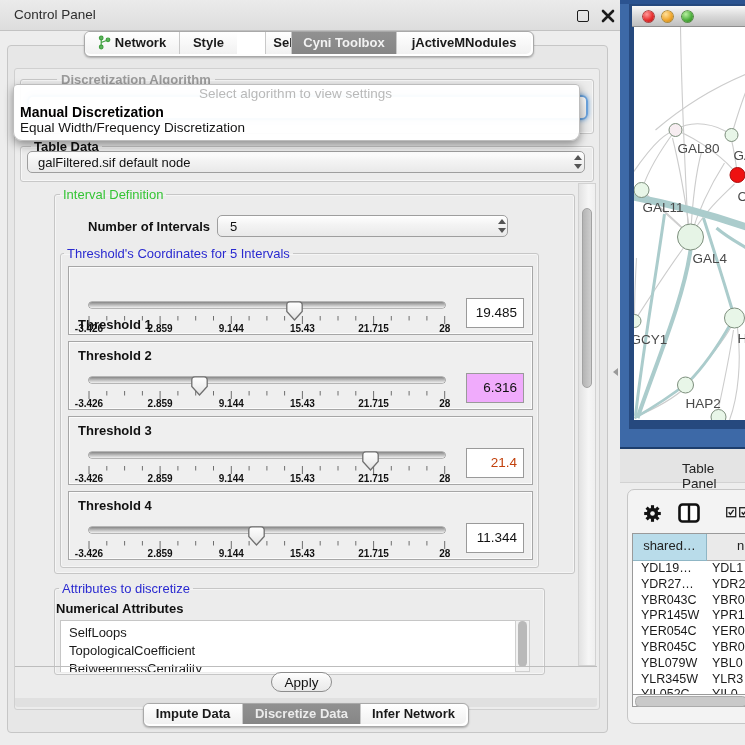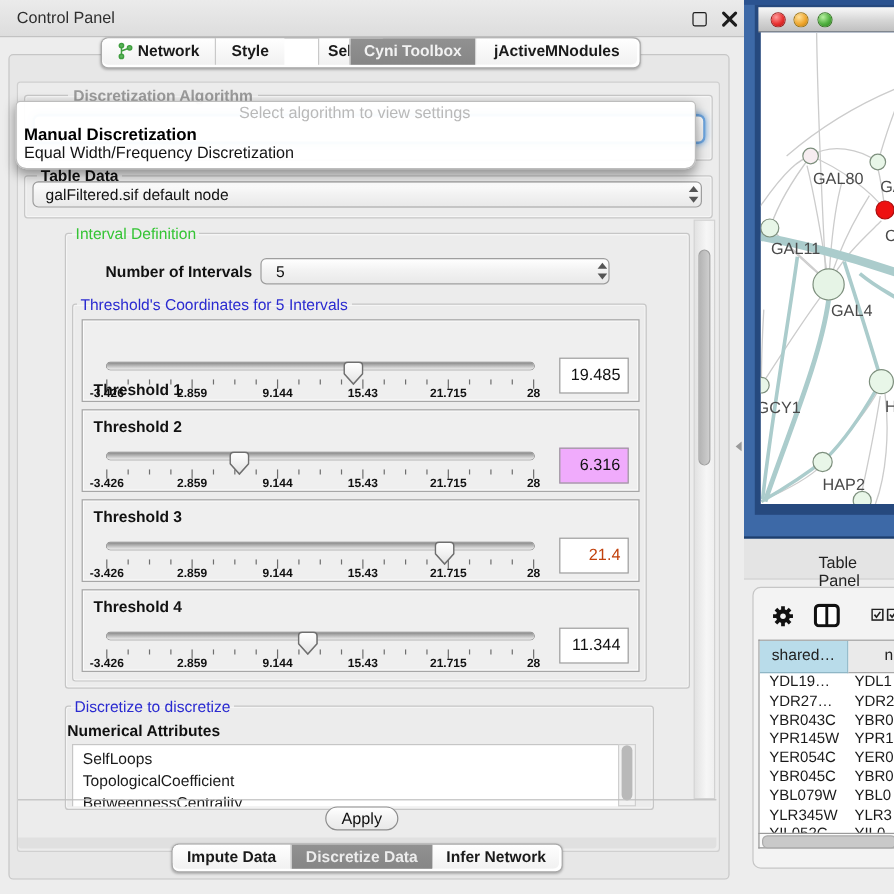--- a/index.html
+++ b/index.html
@@ -223,21 +223,21 @@
       <linearGradient id="th4" x1="0" y1="0" x2="0" y2="1">
         <stop offset="0" stop-color="#ffffff"></stop>
         <stop offset="0.5" stop-color="#f2f2f2"></stop>
         <stop offset="1" stop-color="#e2e2e2"></stop>
       </linearGradient>
     </defs>
     <path d="M4 0.8 L13 0.8 Q16.2 0.8 16.2 4 L16.2 10.5 L8.5 19 L0.8 10.5 L0.8 4 Q0.8 0.8 4 0.8 Z" fill="url(#th4)" stroke="#6f6f6f" stroke-width="1.3"></path>
   </svg>
 <div class="abs" style="left:466px;top:523px;width:58px;height:30px;background:#fff;border:1px solid #9a9a9a;box-sizing:border-box;font-size:13.5px;color:#111;text-align:right;line-height:28px;padding-right:6px;">11.344</div>
 <fieldset class="abs" style="left:54px;top:581px;width:489px;height:92px;border:1px solid #c6c6c6;border-radius:3px;margin:0;padding:0;box-shadow:inset 0 0 0 1px #f5f5f5;">
-    <legend style="margin-left:4px;padding:0 3px;font-size:13px;color:#2a2ad0;">Discretize to discretize</legend>
+    <legend style="margin-left:4px;padding:0 3px;font-size:13px;color:#2a2ad0;">Attributes to discretize</legend>
   </fieldset>
 <div class="abs bold" style="left:56px;top:601px;font-size:13px;color:#111;">Numerical Attributes</div>
 <div class="abs" style="left:60px;top:620px;width:455px;height:52px;background:#fff;border-top:1px solid #c6c6c6;border-left:1px solid #c6c6c6;box-sizing:border-box;overflow:hidden;">
 <div style="margin:3px 0 0 8px;font-size:13px;color:#1a1a1a;line-height:18px;">SelfLoops<br>TopologicalCoefficient<br>BetweennessCentrality</div>
   </div>
 <div class="abs" style="left:515px;top:620px;width:15px;height:52px;background:#f2f2f2;border:1px solid #cfcfcf;box-sizing:border-box;"></div>
 <div class="abs" style="left:518px;top:621px;width:9px;height:46px;background:#b9b9b9;border-radius:4.5px;"></div>
 <div class="abs" style="left:578px;top:183px;width:18px;height:483px;background:linear-gradient(90deg,#e2e2e2,#f6f6f6 60%,#efefef);border:1px solid #d2d2d2;box-sizing:border-box;"></div>
 <div class="abs" style="left:582px;top:208px;width:10px;height:180px;background:linear-gradient(90deg,#b4b4b4,#cecece);border:1px solid #a2a2a2;border-radius:5px;box-sizing:border-box;"></div>
 <div class="abs" style="left:15px;top:666px;width:582px;height:1px;background:#bdbdbd;"></div>

